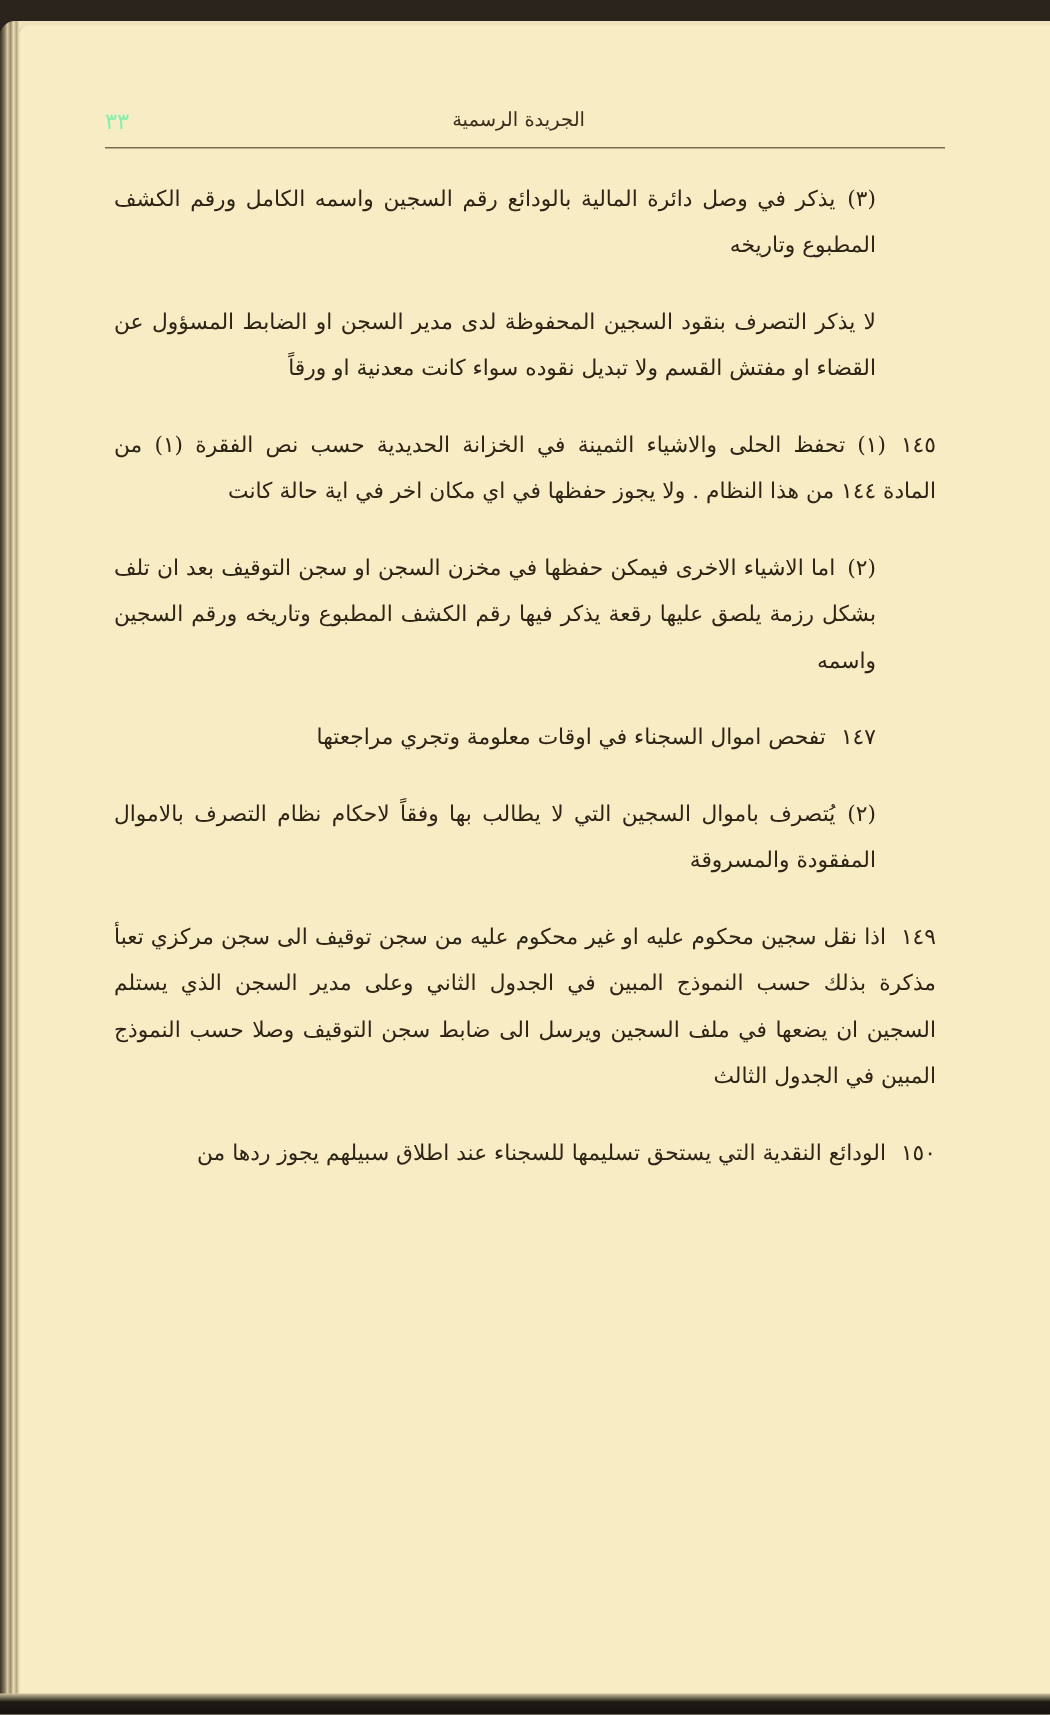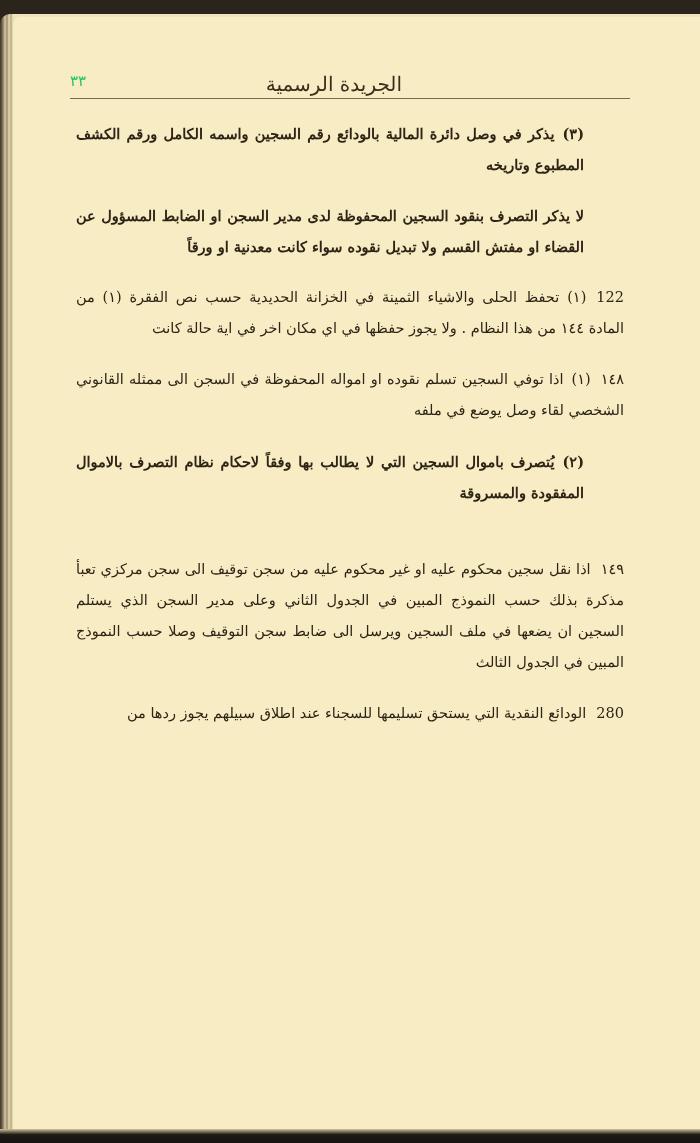--- a/index.html
+++ b/index.html
@@ -22,59 +22,60 @@
   }
   .bottom-shadow {
     position: absolute; left: 0; right: 0; bottom: 0; height: 14px;
     background: linear-gradient(to bottom, #cfc29c, #1e1a14 40%, #151210);
   }
   .header {
     position: absolute; top: 72px; left: 70px; width: 560px; height: 26px;
     direction: rtl;
   }
   .header-title {
-    position: absolute; right: 228px; top: 0;
-    font-size: 20px; color: #3a2e1c; margin-left: 29px;
+    position: absolute; right: 240px; top: 0;
+    font-size: 13px; color: #3a2e1c; margin-left: 29px;
   }
   .header-page {
     position: absolute; left: 0; top: 0;
-    font-size: 15px; color: #22c55e;
+    font-size: 15px; color: #86efac;
   }
   .header-rule {
     position: absolute; top: 98px; left: 70px; width: 560px; height: 1px;
     background: #7a6a4c;
   }
   .content {
     position: absolute; top: 118px; left: 76px; width: 548px;
     direction: rtl; text-align: justify;
     color: #2d2416;
     font-size: 14.5px; line-height: 31px;
   }
   .para {
     margin: 0 0 20px 0;
     text-align-last: right;
   }
-  .para.indent { padding-right: 40px; font-weight: bold; }
+  .para.indent { padding-right: 40px; }
   .num { display: inline-block; margin-left: 10px; }
   .sub { display: inline-block; margin-left: 8px; }
 </style>
 </head>
 <body>
 
 <div class="page-stack"></div>
 <div class="page"></div>
 <div class="bottom-shadow"></div>
 
 <div class="header">
   <span class="header-title">الجريدة الرسمية</span>
   <span class="header-page">٣٣</span>
 </div>
 <div class="header-rule"></div>
 
 <div class="content">
   <p class="para indent"><span class="sub">(٣)</span><span>يذكر في وصل دائرة المالية بالودائع رقم السجين واسمه الكامل ورقم الكشف المطبوع وتاريخه</span></p>
   <p class="para indent"><span>لا يذكر التصرف بنقود السجين المحفوظة لدى مدير السجن او الضابط المسؤول عن القضاء او مفتش القسم ولا تبديل نقوده سواء كانت معدنية او ورقاً</span></p>
-  <p class="para"><span class="num">122</span><span class="sub">(١)</span><span>تحفظ الحلى والاشياء الثمينة في الخزانة الحديدية حسب نص الفقرة (١) من المادة ١٤٤ من هذا النظام . ولا يجوز حفظها في اي مكان اخر في اية حالة كانت</span></p>
-  <p class="para"><span class="num">١٤٨</span><span class="sub">(١)</span><span>اذا توفي السجين تسلم نقوده او امواله المحفوظة في السجن الى ممثله القانوني الشخصي لقاء وصل يوضع في ملفه</span></p>
+  <p class="para"><span class="num">١٤٥</span><span class="sub">(١)</span><span>تحفظ الحلى والاشياء الثمينة في الخزانة الحديدية حسب نص الفقرة (١) من المادة ١٤٤ من هذا النظام . ولا يجوز حفظها في اي مكان اخر في اية حالة كانت</span></p>
+  <p class="para indent"><span class="sub">(٢)</span><span>اما الاشياء الاخرى فيمكن حفظها في مخزن السجن او سجن التوقيف بعد ان تلف بشكل رزمة يلصق عليها رقعة يذكر فيها رقم الكشف المطبوع وتاريخه ورقم السجين واسمه</span></p>
+  <p class="para indent"><span class="num">١٤٧</span><span>تفحص اموال السجناء في اوقات معلومة وتجري مراجعتها</span></p>
   <p class="para indent"><span class="sub">(٢)</span><span>يُتصرف باموال السجين التي لا يطالب بها وفقاً لاحكام نظام التصرف بالاموال المفقودة والمسروقة</span></p>
-  <p class="para" style="margin-top:46px;"><span class="num">١٤٩</span><span>اذا نقل سجين محكوم عليه او غير محكوم عليه من سجن توقيف الى سجن مركزي تعبأ مذكرة بذلك حسب النموذج المبين في الجدول الثاني وعلى مدير السجن الذي يستلم السجين ان يضعها في ملف السجين ويرسل الى ضابط سجن التوقيف وصلا حسب النموذج المبين في الجدول الثالث</span></p>
-  <p class="para"><span class="num">280</span><span>الودائع النقدية التي يستحق تسليمها للسجناء عند اطلاق سبيلهم يجوز ردها من</span></p>
+  <p class="para" style="margin-top:20px;"><span class="num">١٤٩</span><span>اذا نقل سجين محكوم عليه او غير محكوم عليه من سجن توقيف الى سجن مركزي تعبأ مذكرة بذلك حسب النموذج المبين في الجدول الثاني وعلى مدير السجن الذي يستلم السجين ان يضعها في ملف السجين ويرسل الى ضابط سجن التوقيف وصلا حسب النموذج المبين في الجدول الثالث</span></p>
+  <p class="para"><span class="num">١٥٠</span><span>الودائع النقدية التي يستحق تسليمها للسجناء عند اطلاق سبيلهم يجوز ردها من</span></p>
 </div>
 
 </body></html>

